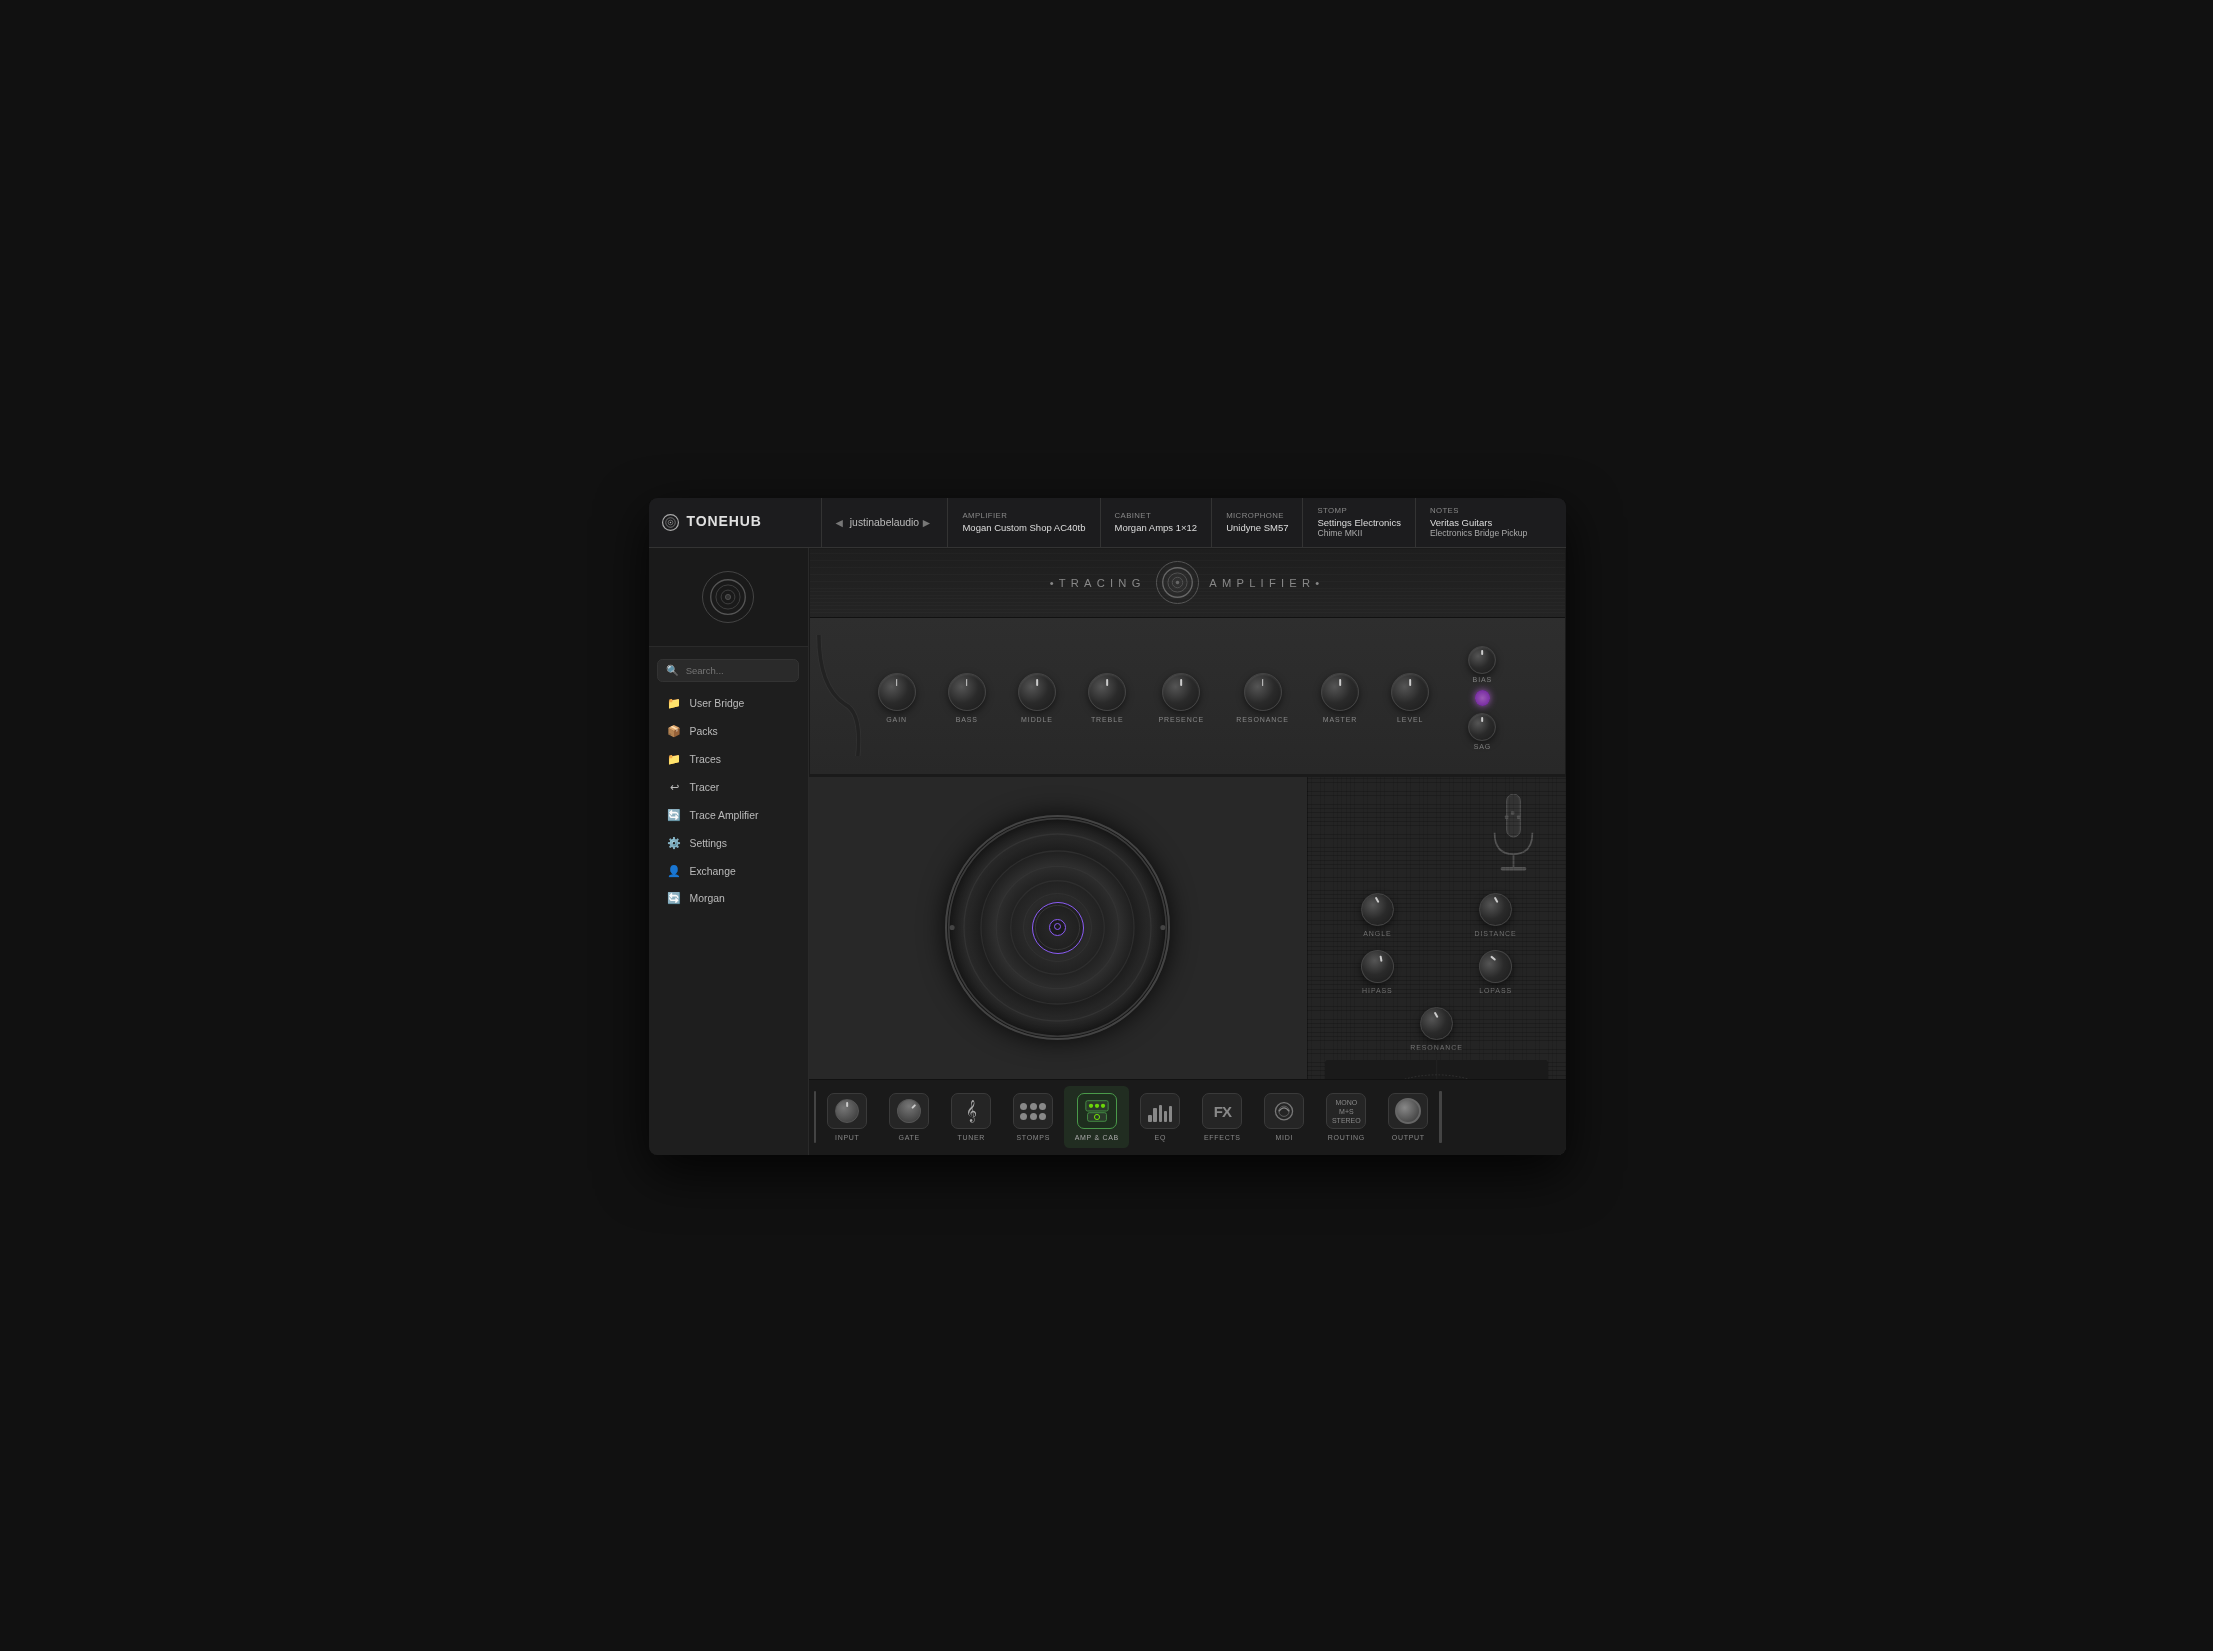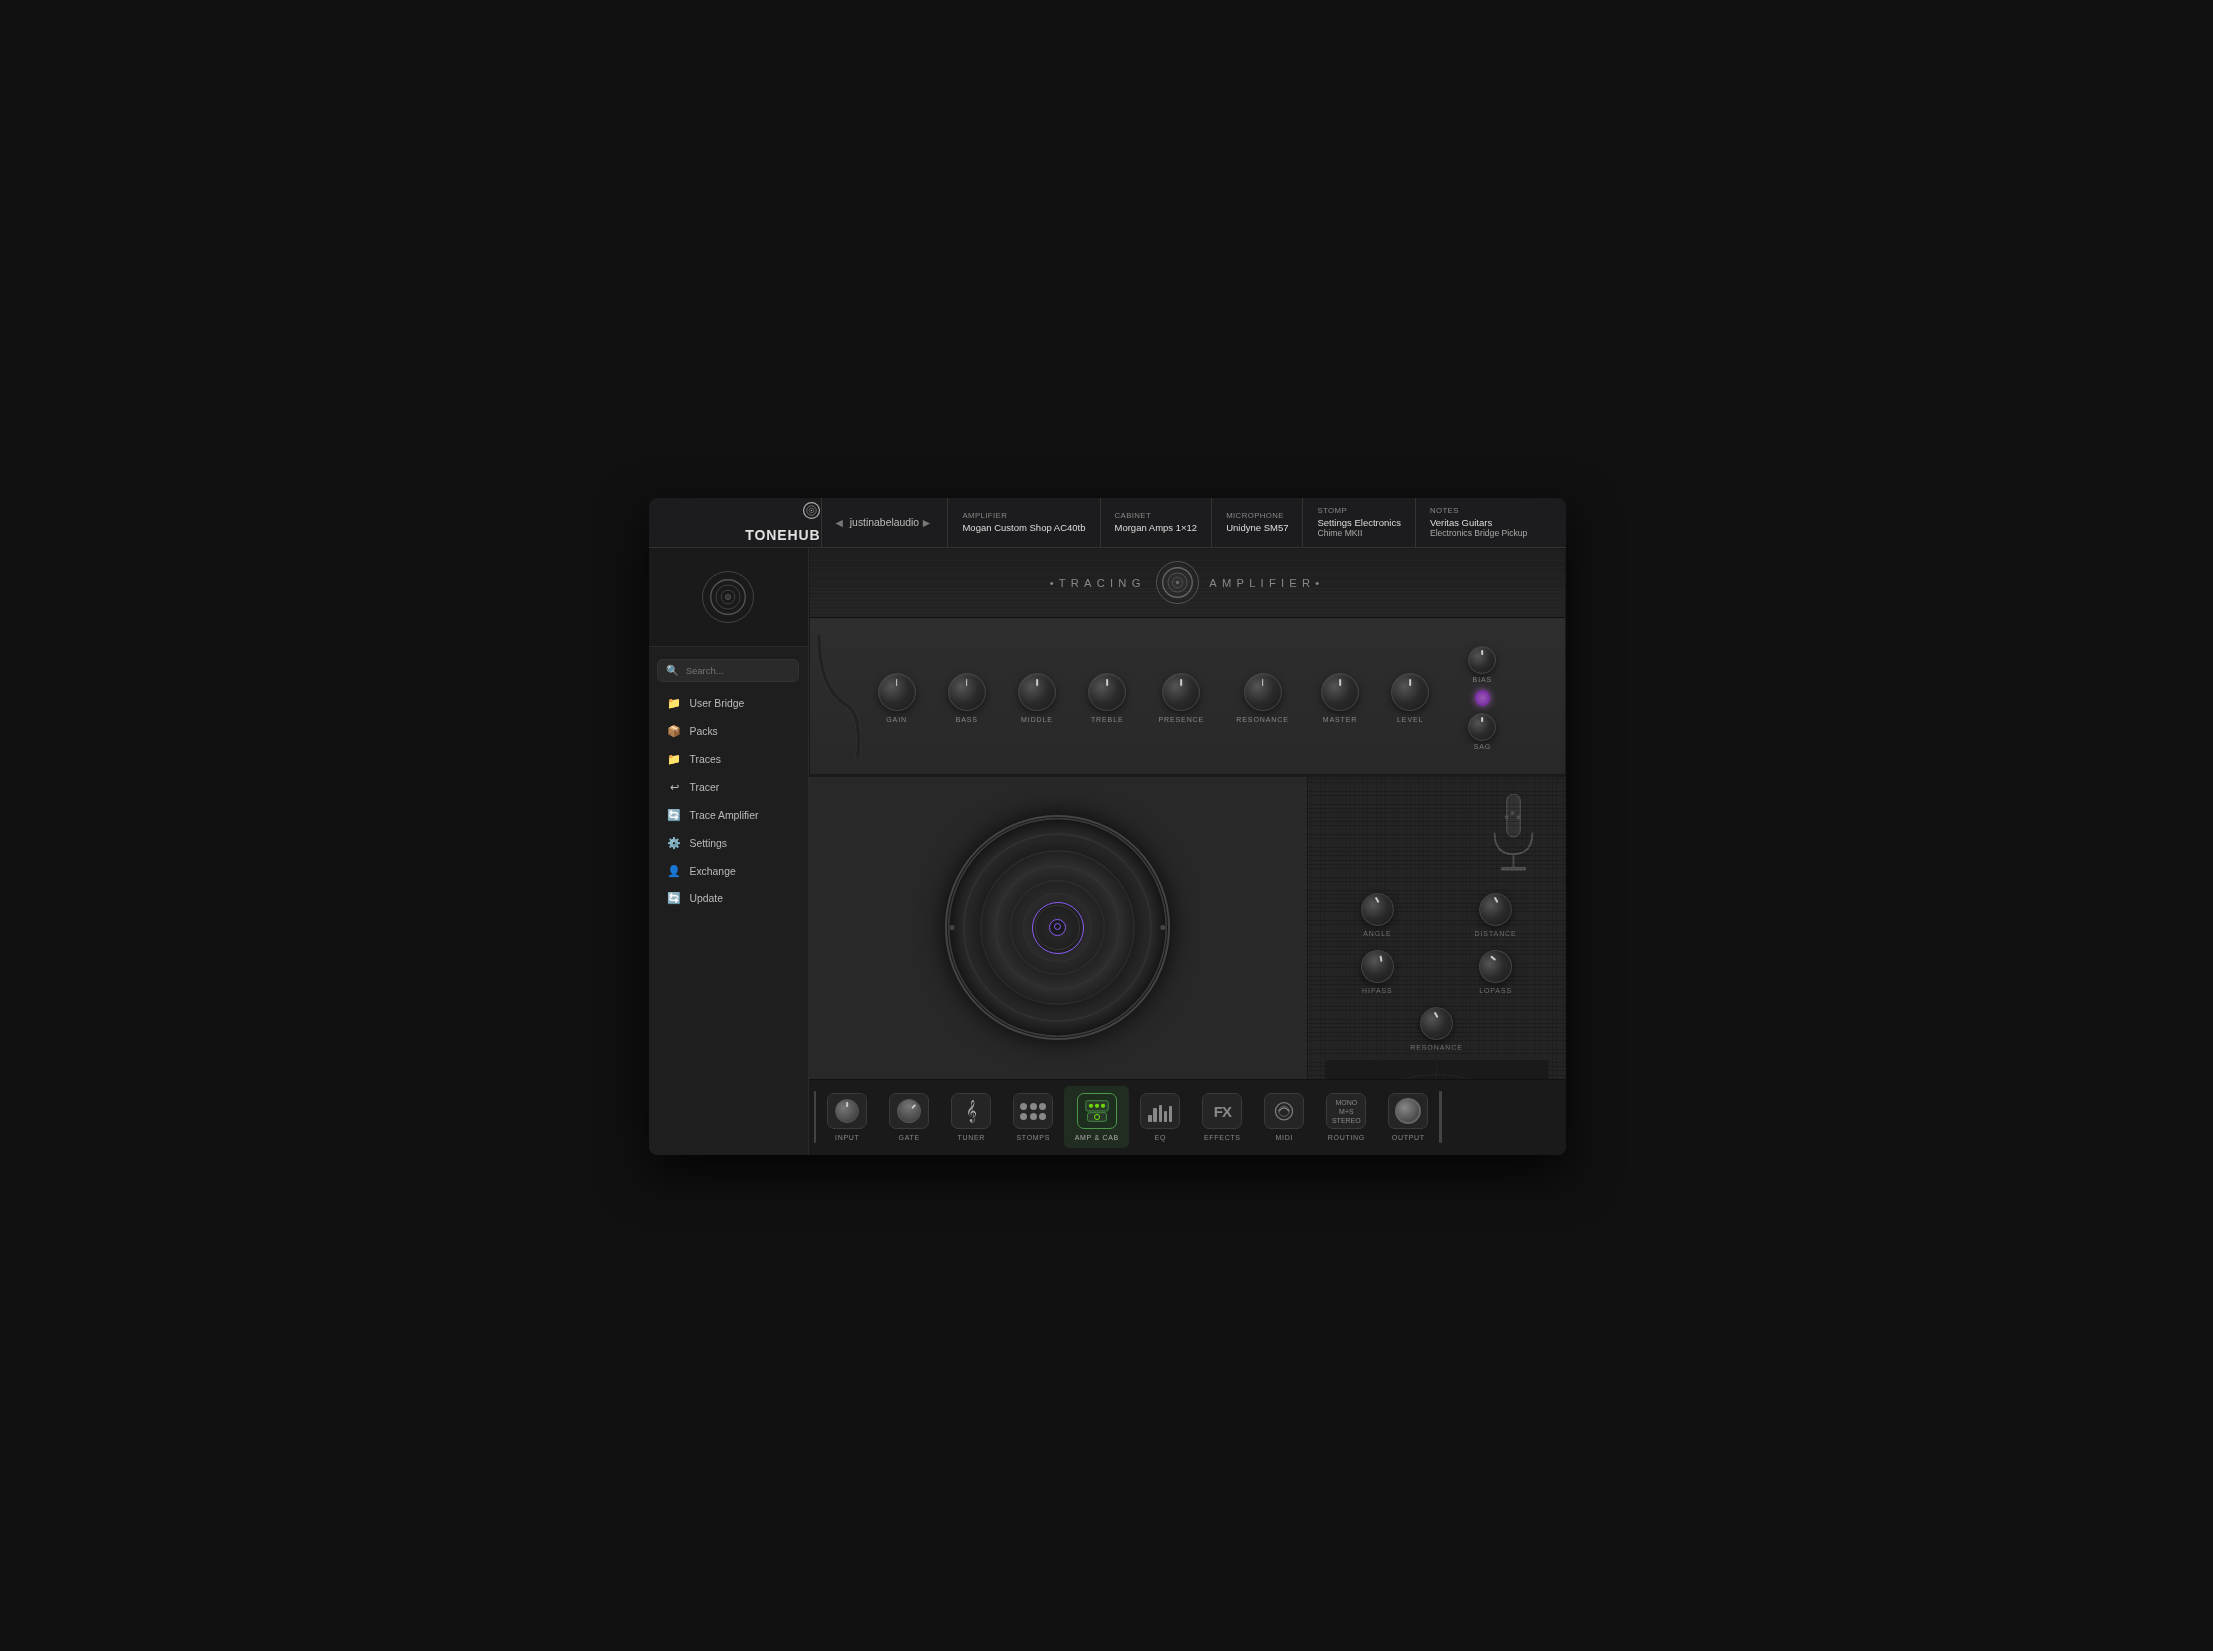--- a/index.html
+++ b/index.html
@@ -28,25 +28,24 @@
       background: #1c1c1e;
       display: flex;
       align-items: center;
       padding: 0 12px;
       gap: 0;
       border-bottom: 0.9px solid #333;
       flex-shrink: 0;
     }
     .logo-area {
       display: flex;
-      align-items: flex-end;
+      align-items: flex-start;
       gap: 7px;
       width: 160px;
       flex-shrink: 0;
-      flex-direction: column;
     }
     .logo-icon {
       width: 19px;
       height: 19px;
       color: #ccc;
     }
     .logo-text {
       color: #e0e0e0;
       font-size: 14px;
       font-weight: 600;
@@ -587,21 +586,21 @@
         <div class="sidebar-item">
           <span class="sidebar-icon">⚙️</span>
           <span>Settings</span>
         </div>
         <div class="sidebar-item">
           <span class="sidebar-icon">👤</span>
           <span>Exchange</span>
         </div>
         <div class="sidebar-item">
           <span class="sidebar-icon">🔄</span>
-          <span>Update</span>
+          <span>Morgan</span>
         </div>
       </div>
     </div>
 
     <div class="content">
 
       <div class="amp-section">
         <div class="amp-body">
 
           <div class="amp-display">

